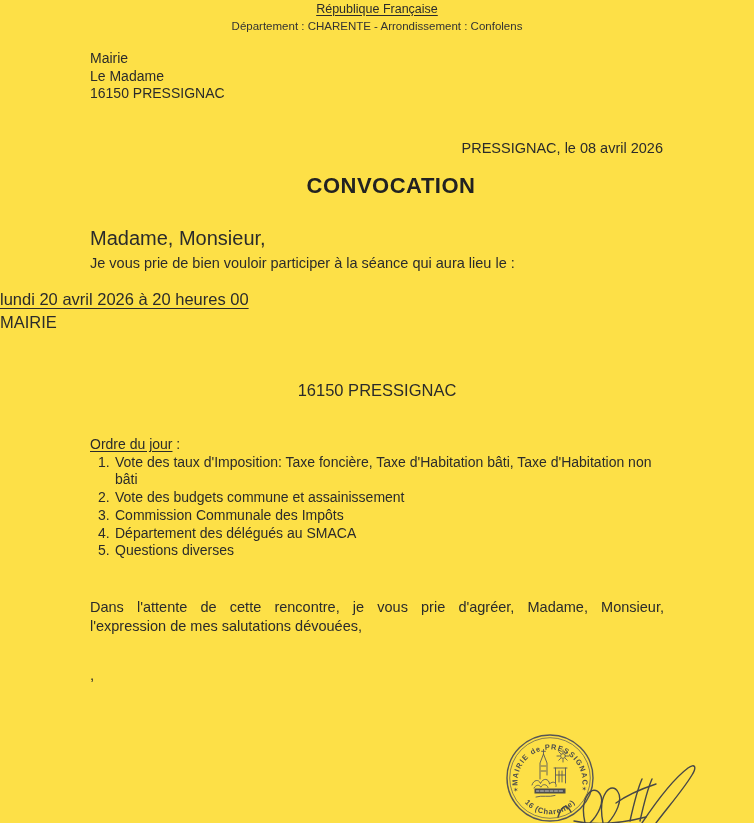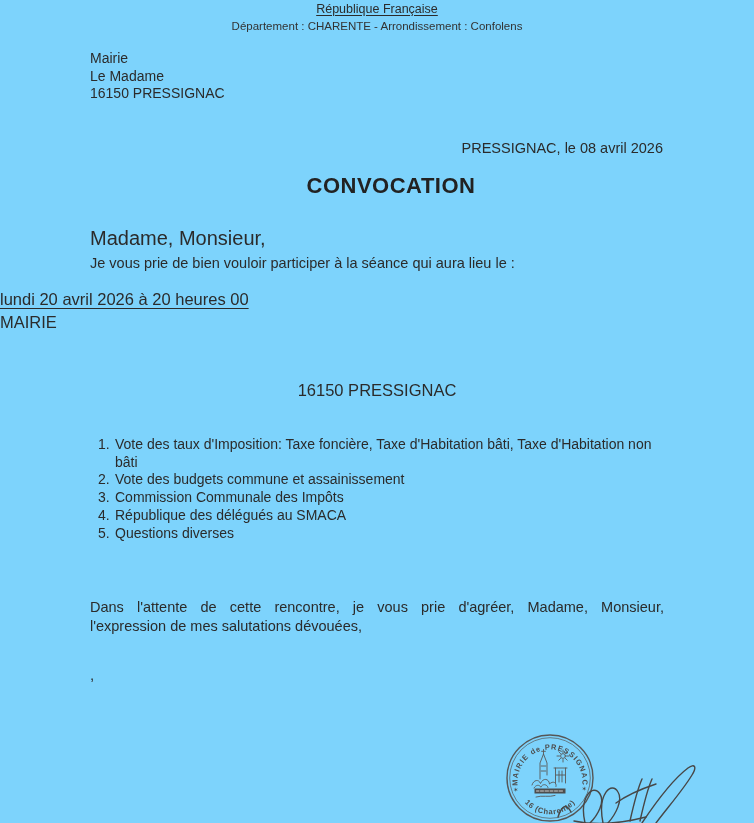--- a/index.html
+++ b/index.html
@@ -2,21 +2,21 @@
 <html><head>
 <meta charset="utf-8">
 <style>
   * { margin: 0; padding: 0; box-sizing: border-box; }
   html, body { background: #e8e8e8; }
   body { width: 754px; margin: 0 auto; }
   .page {
     position: relative;
     width: 754px;
     height: 823px;
-    background: #7dd3fc;
+    background: #fde047;
     overflow: hidden;
     font-family: "Liberation Sans", "DejaVu Sans", sans-serif;
     color: #2b2b2b;
   }
   .abs { position: absolute; }
 
   
   .doc-header { top: 2px; left: 0; width: 100%; text-align: center; }
   .doc-header .l1 { font-size: 12.5px; text-decoration: underline; text-underline-offset: 2px; }
   .doc-header .l2 { font-size: 11.5px; margin-top: 4px; color: #333; }
@@ -81,35 +81,36 @@
 
   <div class="abs intro">Je vous prie de bien vouloir participer à la séance qui aura lieu le :</div>
 
   <div class="abs meeting">
     <div class="when">lundi 20 avril 2026 à 20 heures 00</div>
     <div class="venue">MAIRIE</div>
   </div>
   <div class="abs place">16150 PRESSIGNAC</div>
 
   <div class="abs agenda">
+    <div class="agenda-heading"><span class="h">Ordre du jour</span><span> :</span></div>
     <div class="agenda-item">
       <span class="num">1.</span>
       <span class="txt">Vote des taux d'Imposition: Taxe foncière, Taxe d'Habitation bâti, Taxe d'Habitation non bâti</span>
     </div>
     <div class="agenda-item">
       <span class="num">2.</span>
       <span class="txt">Vote des budgets commune et assainissement</span>
     </div>
     <div class="agenda-item">
       <span class="num">3.</span>
       <span class="txt">Commission Communale des Impôts</span>
     </div>
     <div class="agenda-item">
       <span class="num">4.</span>
-      <span class="txt">République des délégués au SMACA</span>
+      <span class="txt">Département des délégués au SMACA</span>
     </div>
     <div class="agenda-item">
       <span class="num">5.</span>
       <span class="txt">Questions diverses</span>
     </div>
   </div>
 
   <div class="abs closing">
     <div class="jline">Dans l'attente de cette rencontre, je vous prie d'agréer, Madame, Monsieur,</div>
     <div>l'expression de mes salutations dévouées,</div>

